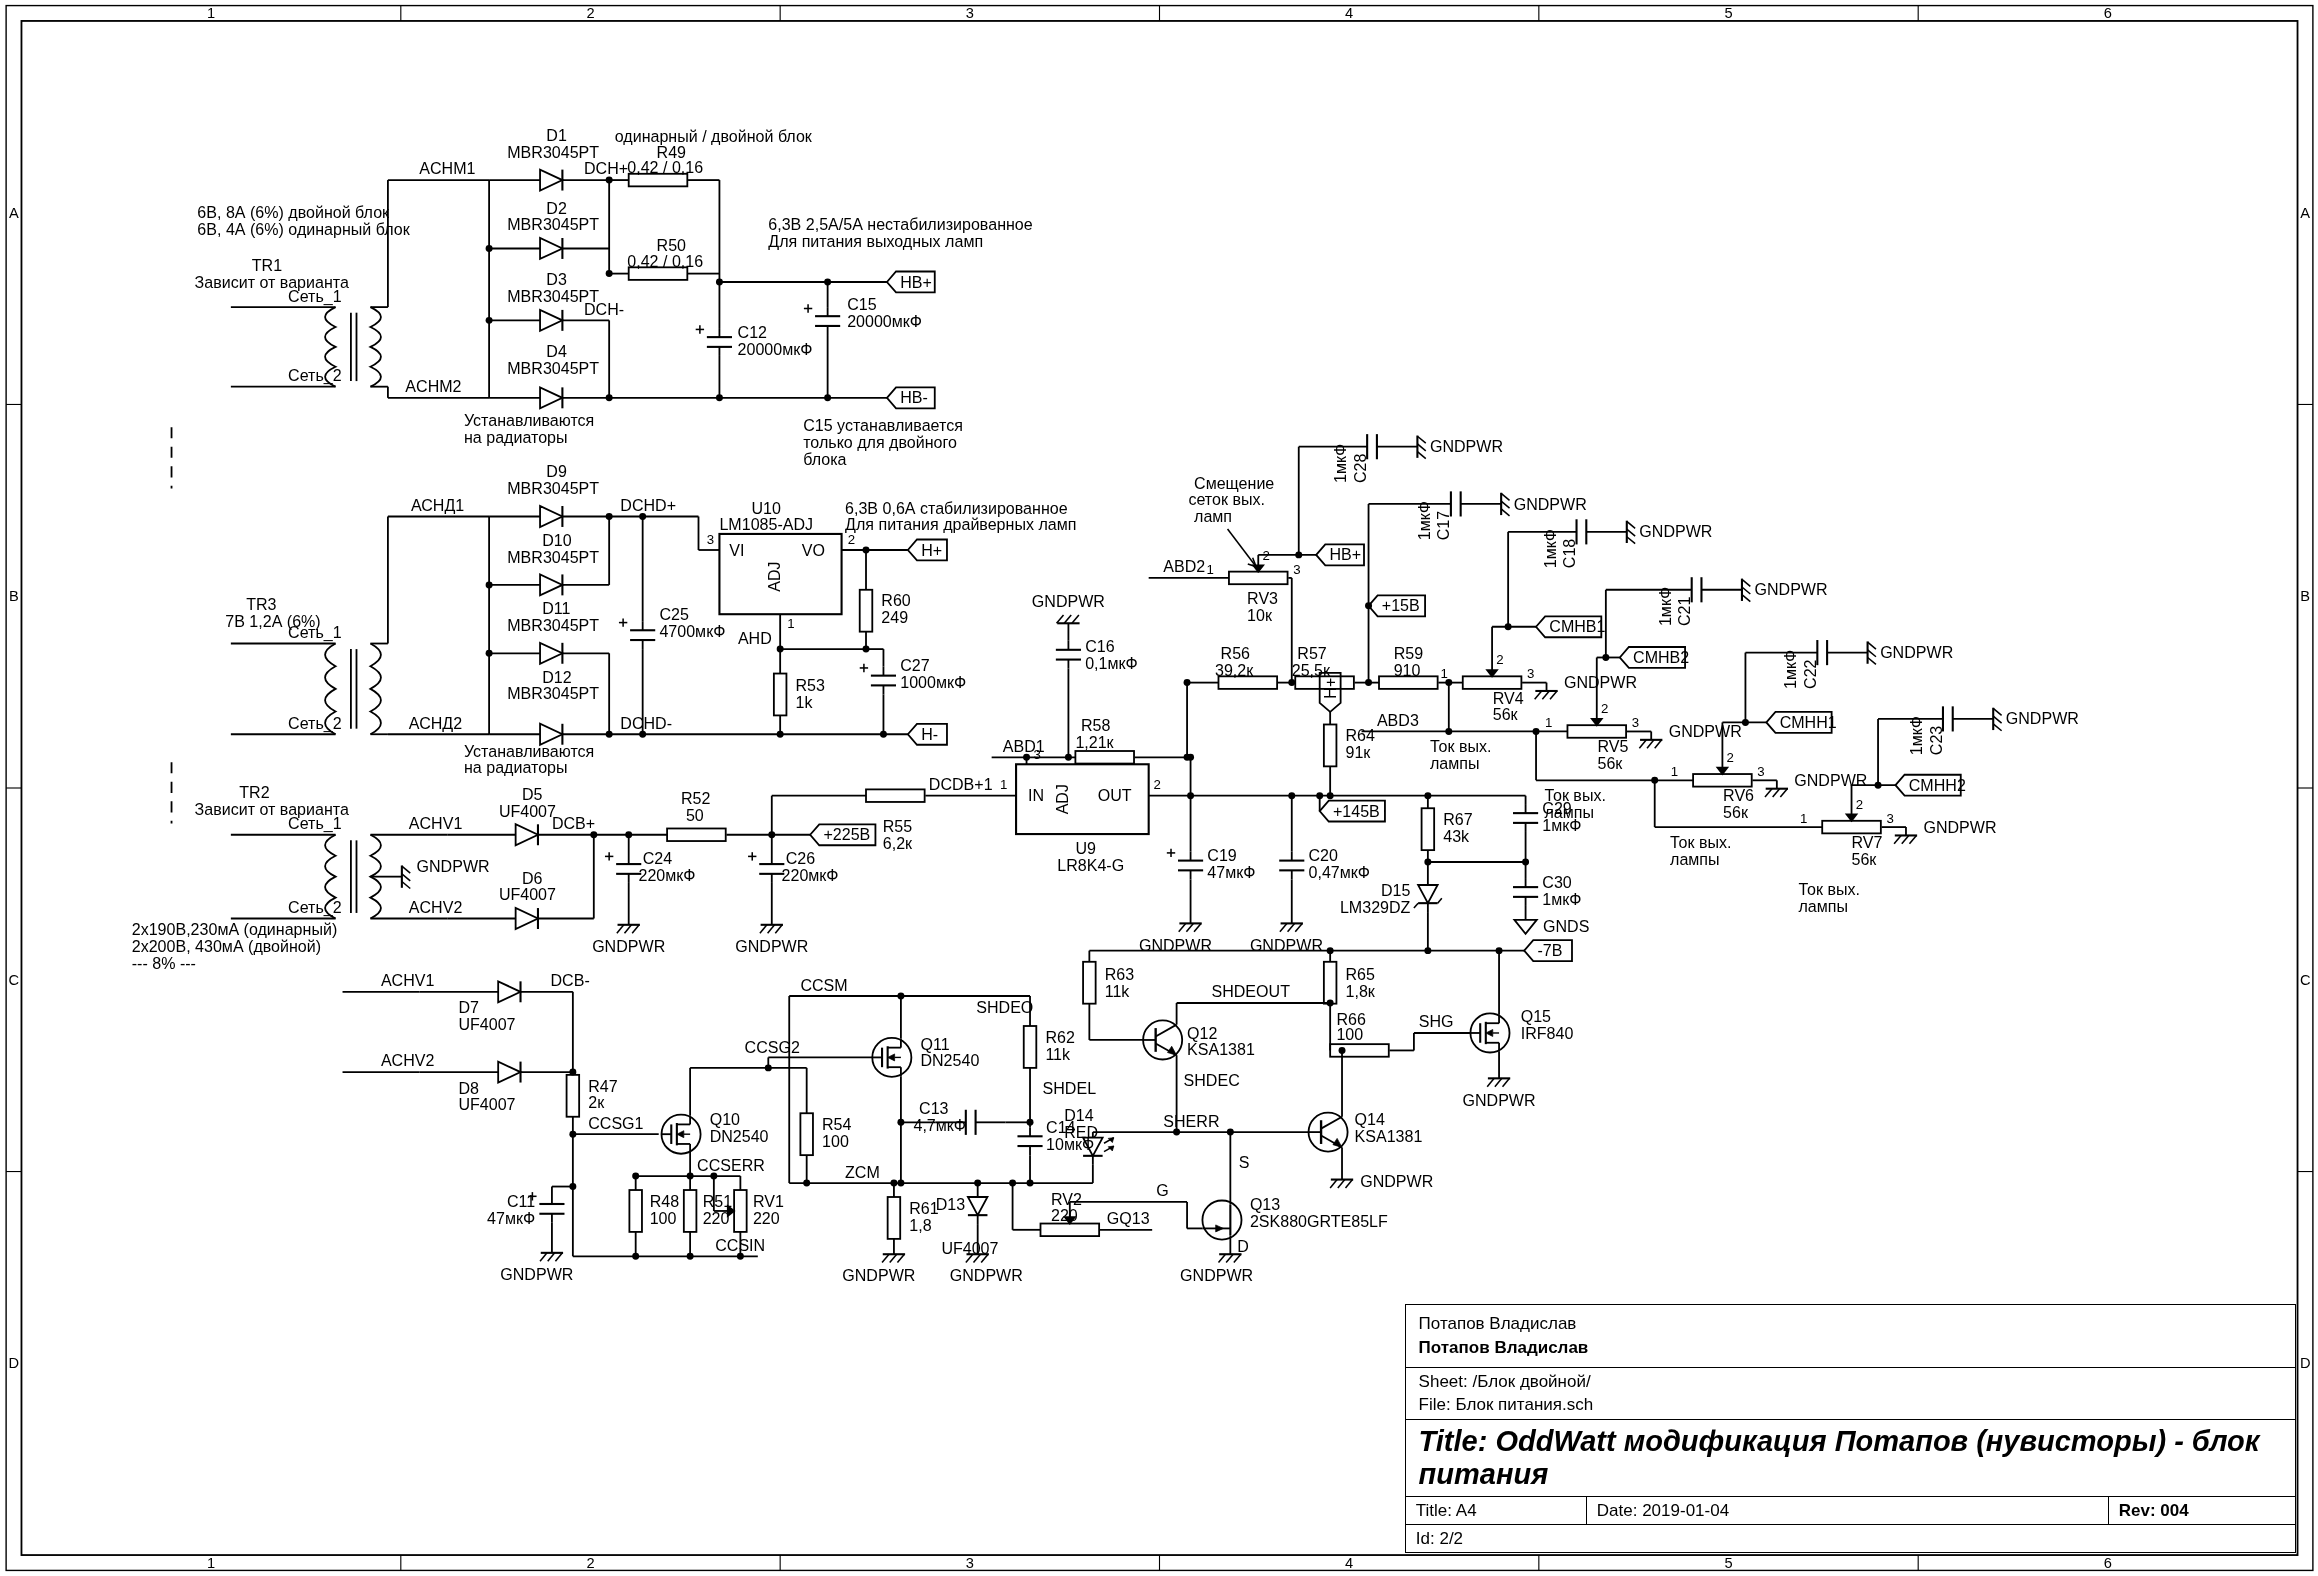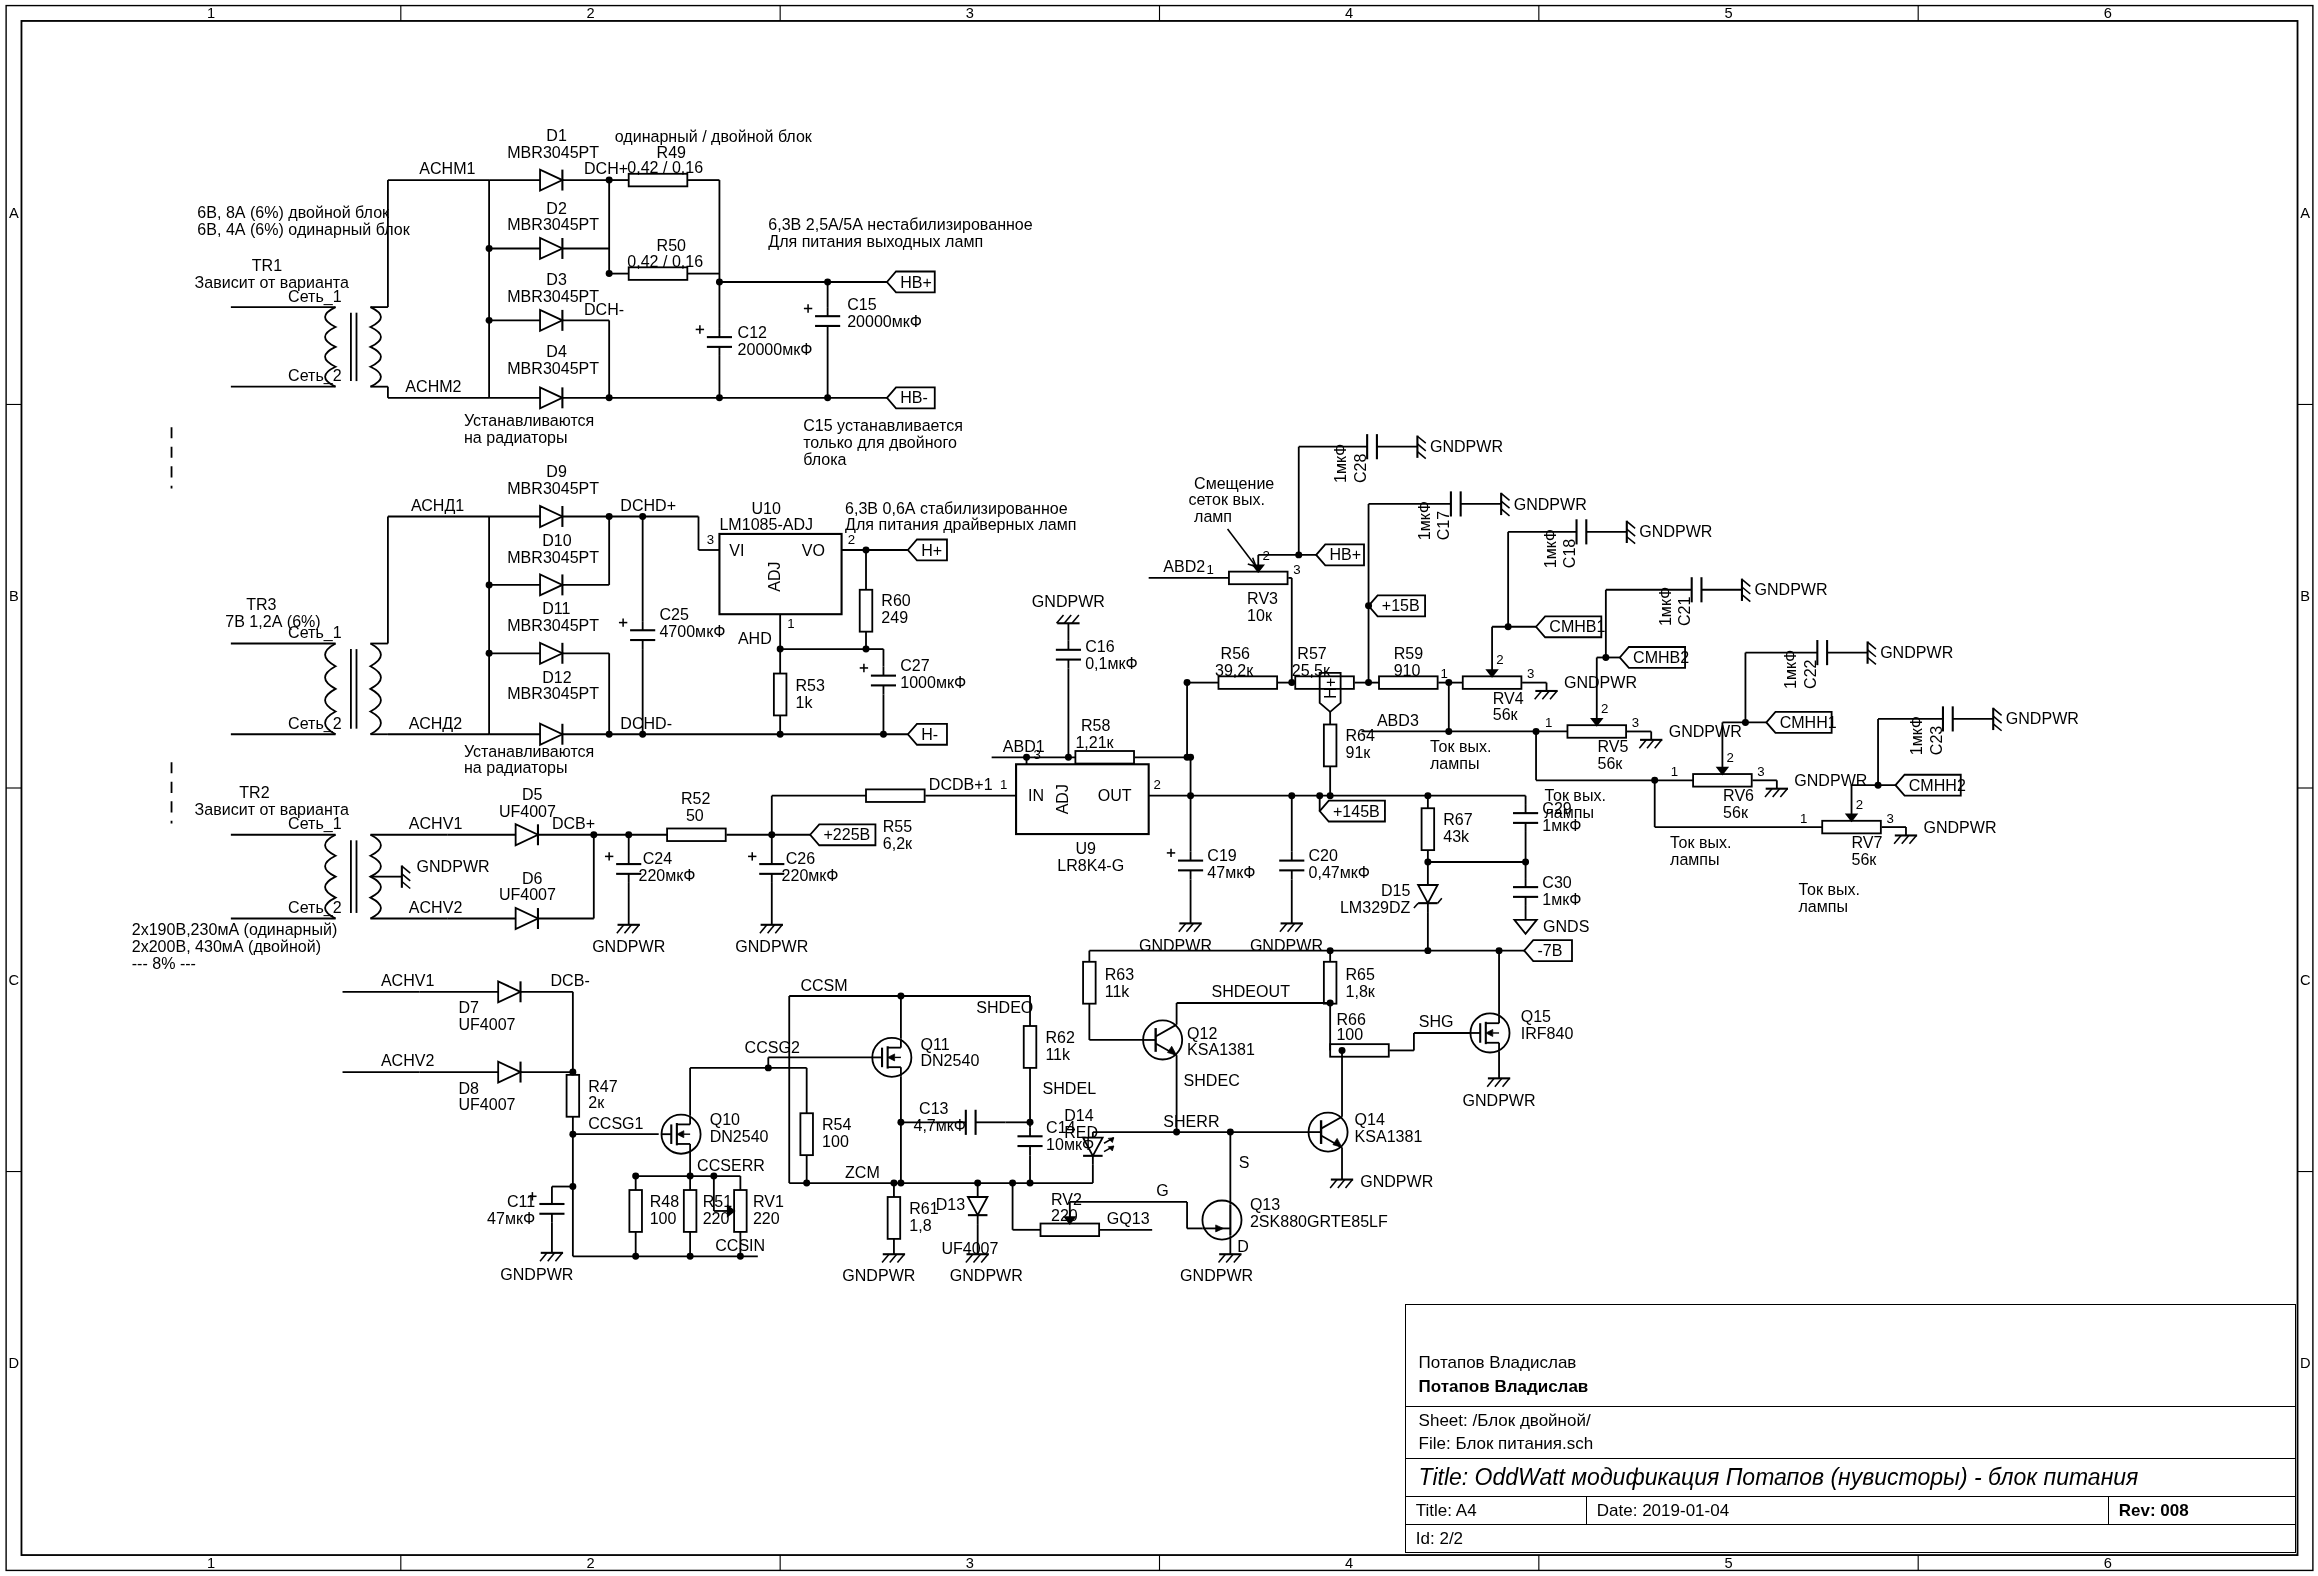--- a/index.html
+++ b/index.html
@@ -4,21 +4,21 @@
 <style>
   html,body{margin:0;padding:0;background:#e8e8e8;}
   body{width:2319px;height:1576px;position:relative;font-family:"Liberation Sans",sans-serif;}
   .sheet{position:absolute;left:0;top:0;width:2319px;height:1576px;background:#fff;}
   svg{position:absolute;left:0;top:0;}
   svg text{font-family:"Liberation Sans",sans-serif;fill:#000;}
   .title-block{position:absolute;left:1405px;top:1304px;width:891px;height:249px;border:1.7px solid #000;
     display:flex;flex-direction:column;font-size:17px;color:#000;background:#fff;box-sizing:border-box;justify-content:space-between;}
   .tb-r1{flex:1;display:flex;flex-direction:column;justify-content:flex-end;padding:4.2px 12.6px 7px;line-height:24px;}
   .tb-r2{border-top:1.7px solid #000;padding:2.8px 12.6px;line-height:23px;}
-  .tb-r3{border-top:1.7px solid #000;padding:4.9px 12.6px;font-size:23px;font-weight:normal;font-style:italic;}
+  .tb-r3{border-top:1.7px solid #000;padding:4.9px 12.6px;font-size:29px;font-weight:bold;font-style:italic;}
   .tb-r4,.tb-r5{border-top:1.7px solid #000;display:grid;}
   .tb-r4{grid-template-columns:180px 522px 1fr;}
   .tb-r5{grid-template-columns:702px 1fr;}
   .tb-cell{padding:3.5px 9.8px;}
   .tb-cell + .tb-cell{border-left:1.7px solid #000;}
   .bold{font-weight:bold;}
 </style>
 </head>
 <body>
 
@@ -984,20 +984,20 @@
       <div class="bold">Потапов Владислав</div>
     </div>
     <div class="tb-r2">
       <div>Sheet: /Блок двойной/</div>
       <div>File: Блок питания.sch</div>
     </div>
     <div class="tb-r3">Title: OddWatt модификация Потапов (нувисторы) - блок питания</div>
     <div class="tb-r4">
       <div class="tb-cell">Title: A4</div>
       <div class="tb-cell">Date: 2019-01-04</div>
-      <div class="tb-cell bold">Rev: 008</div>
+      <div class="tb-cell bold">Rev: 004</div>
     </div>
     <div class="tb-r5">
       <div class="tb-cell">Id: 2/2</div>
     </div>
   </div>
 </div>
 
 
 </body></html>

